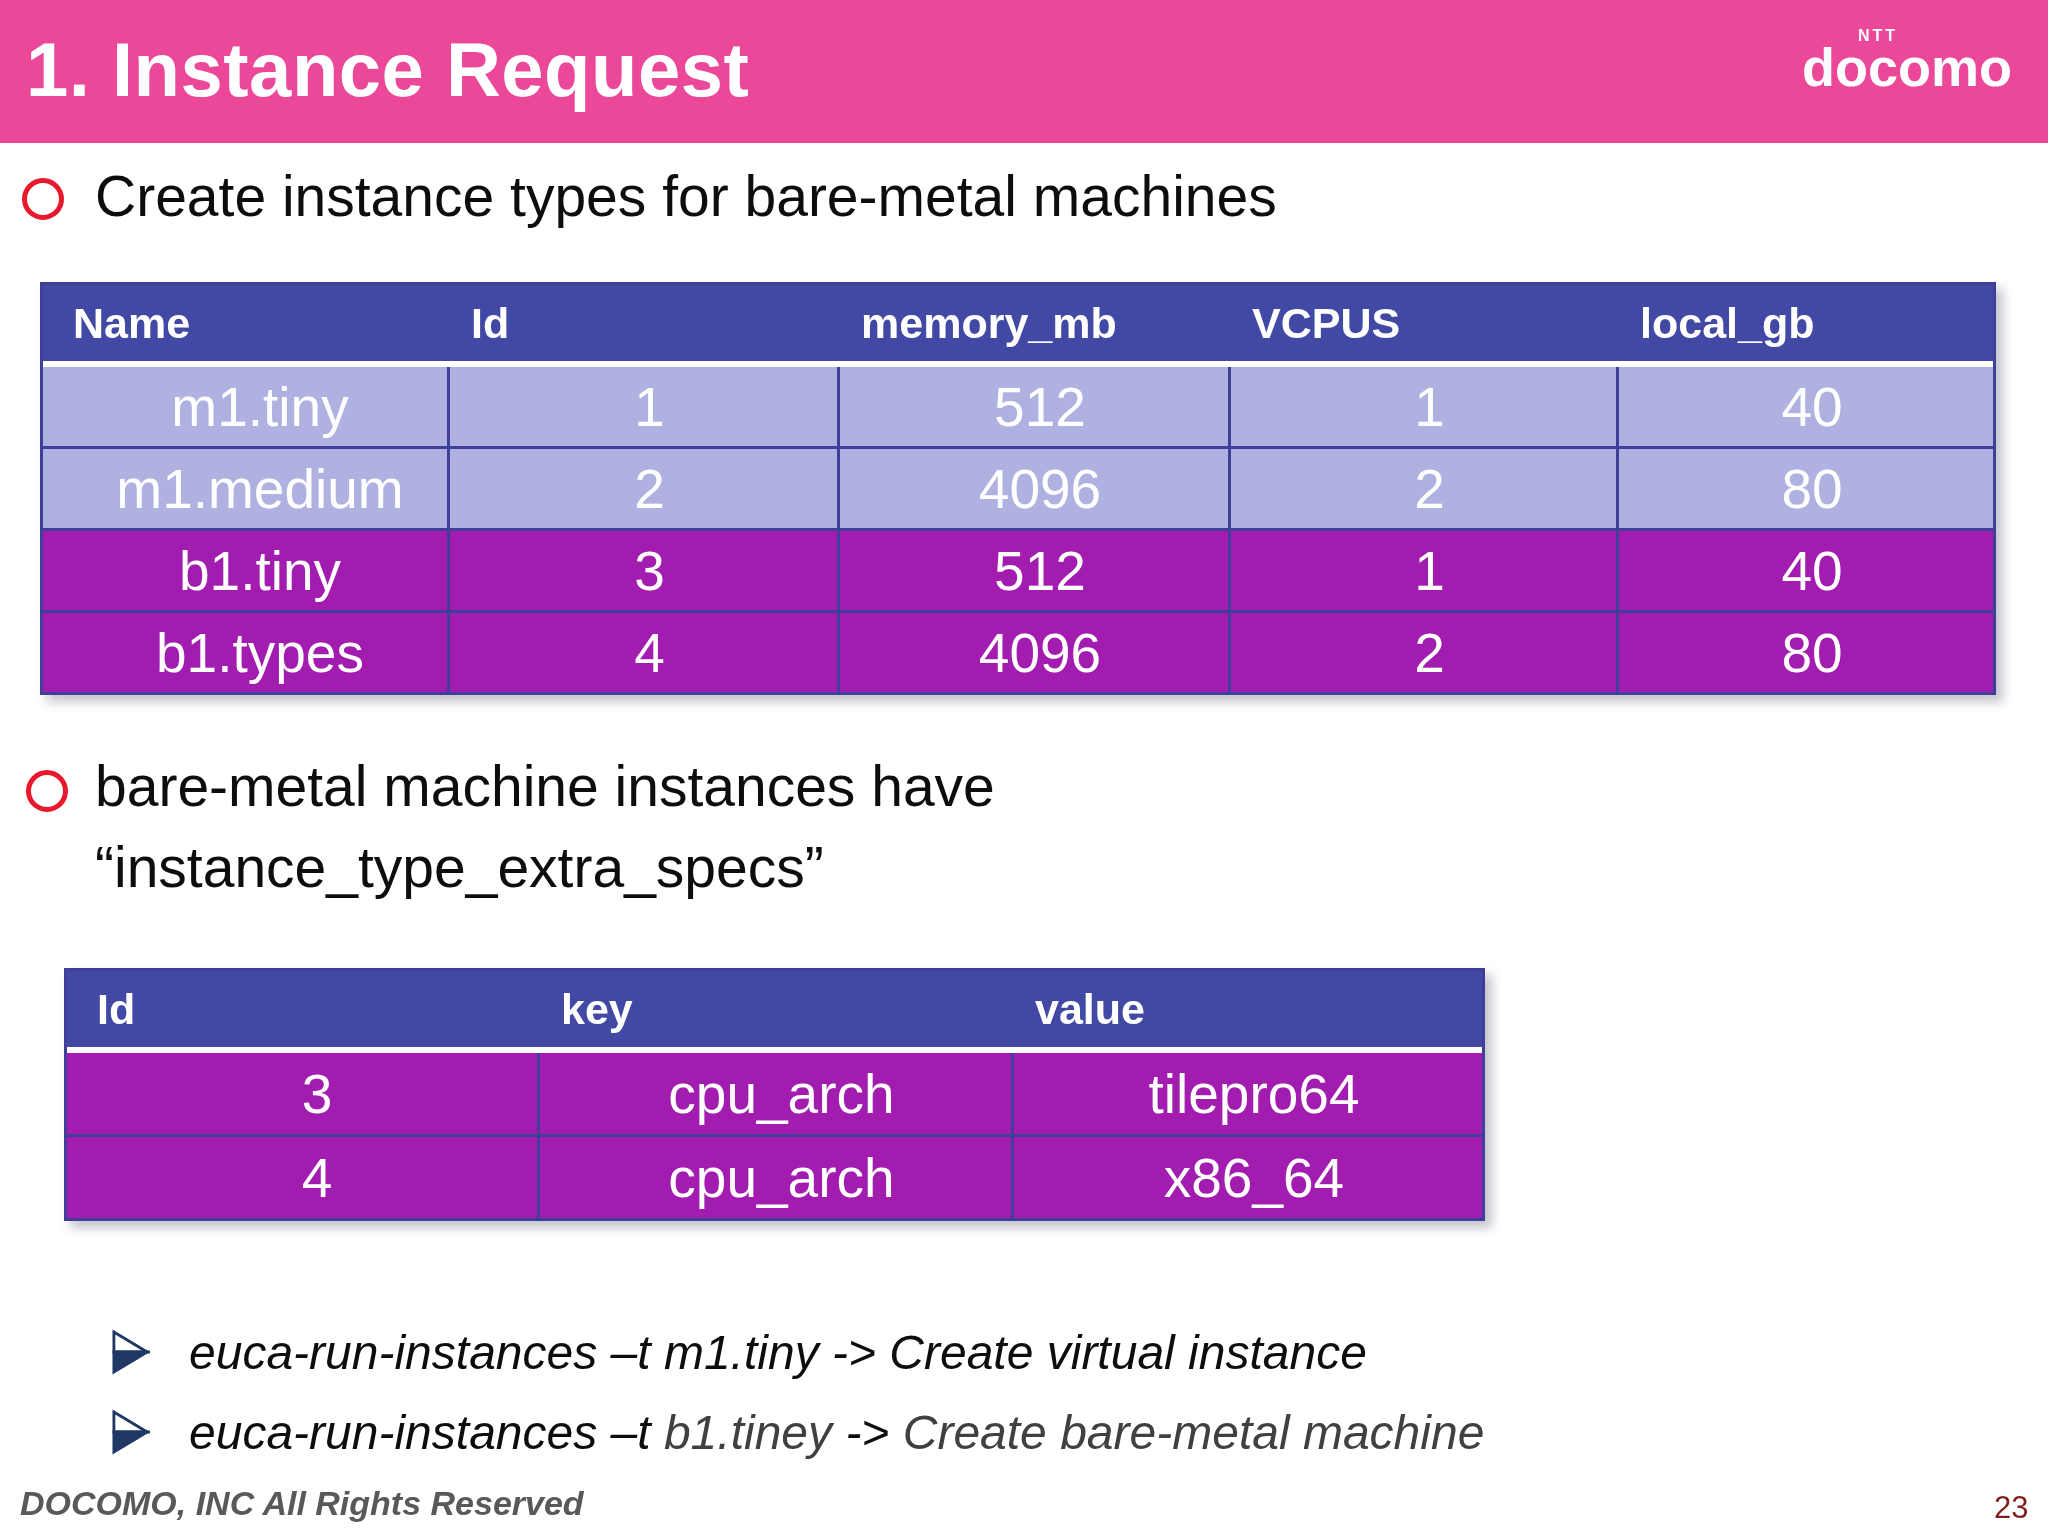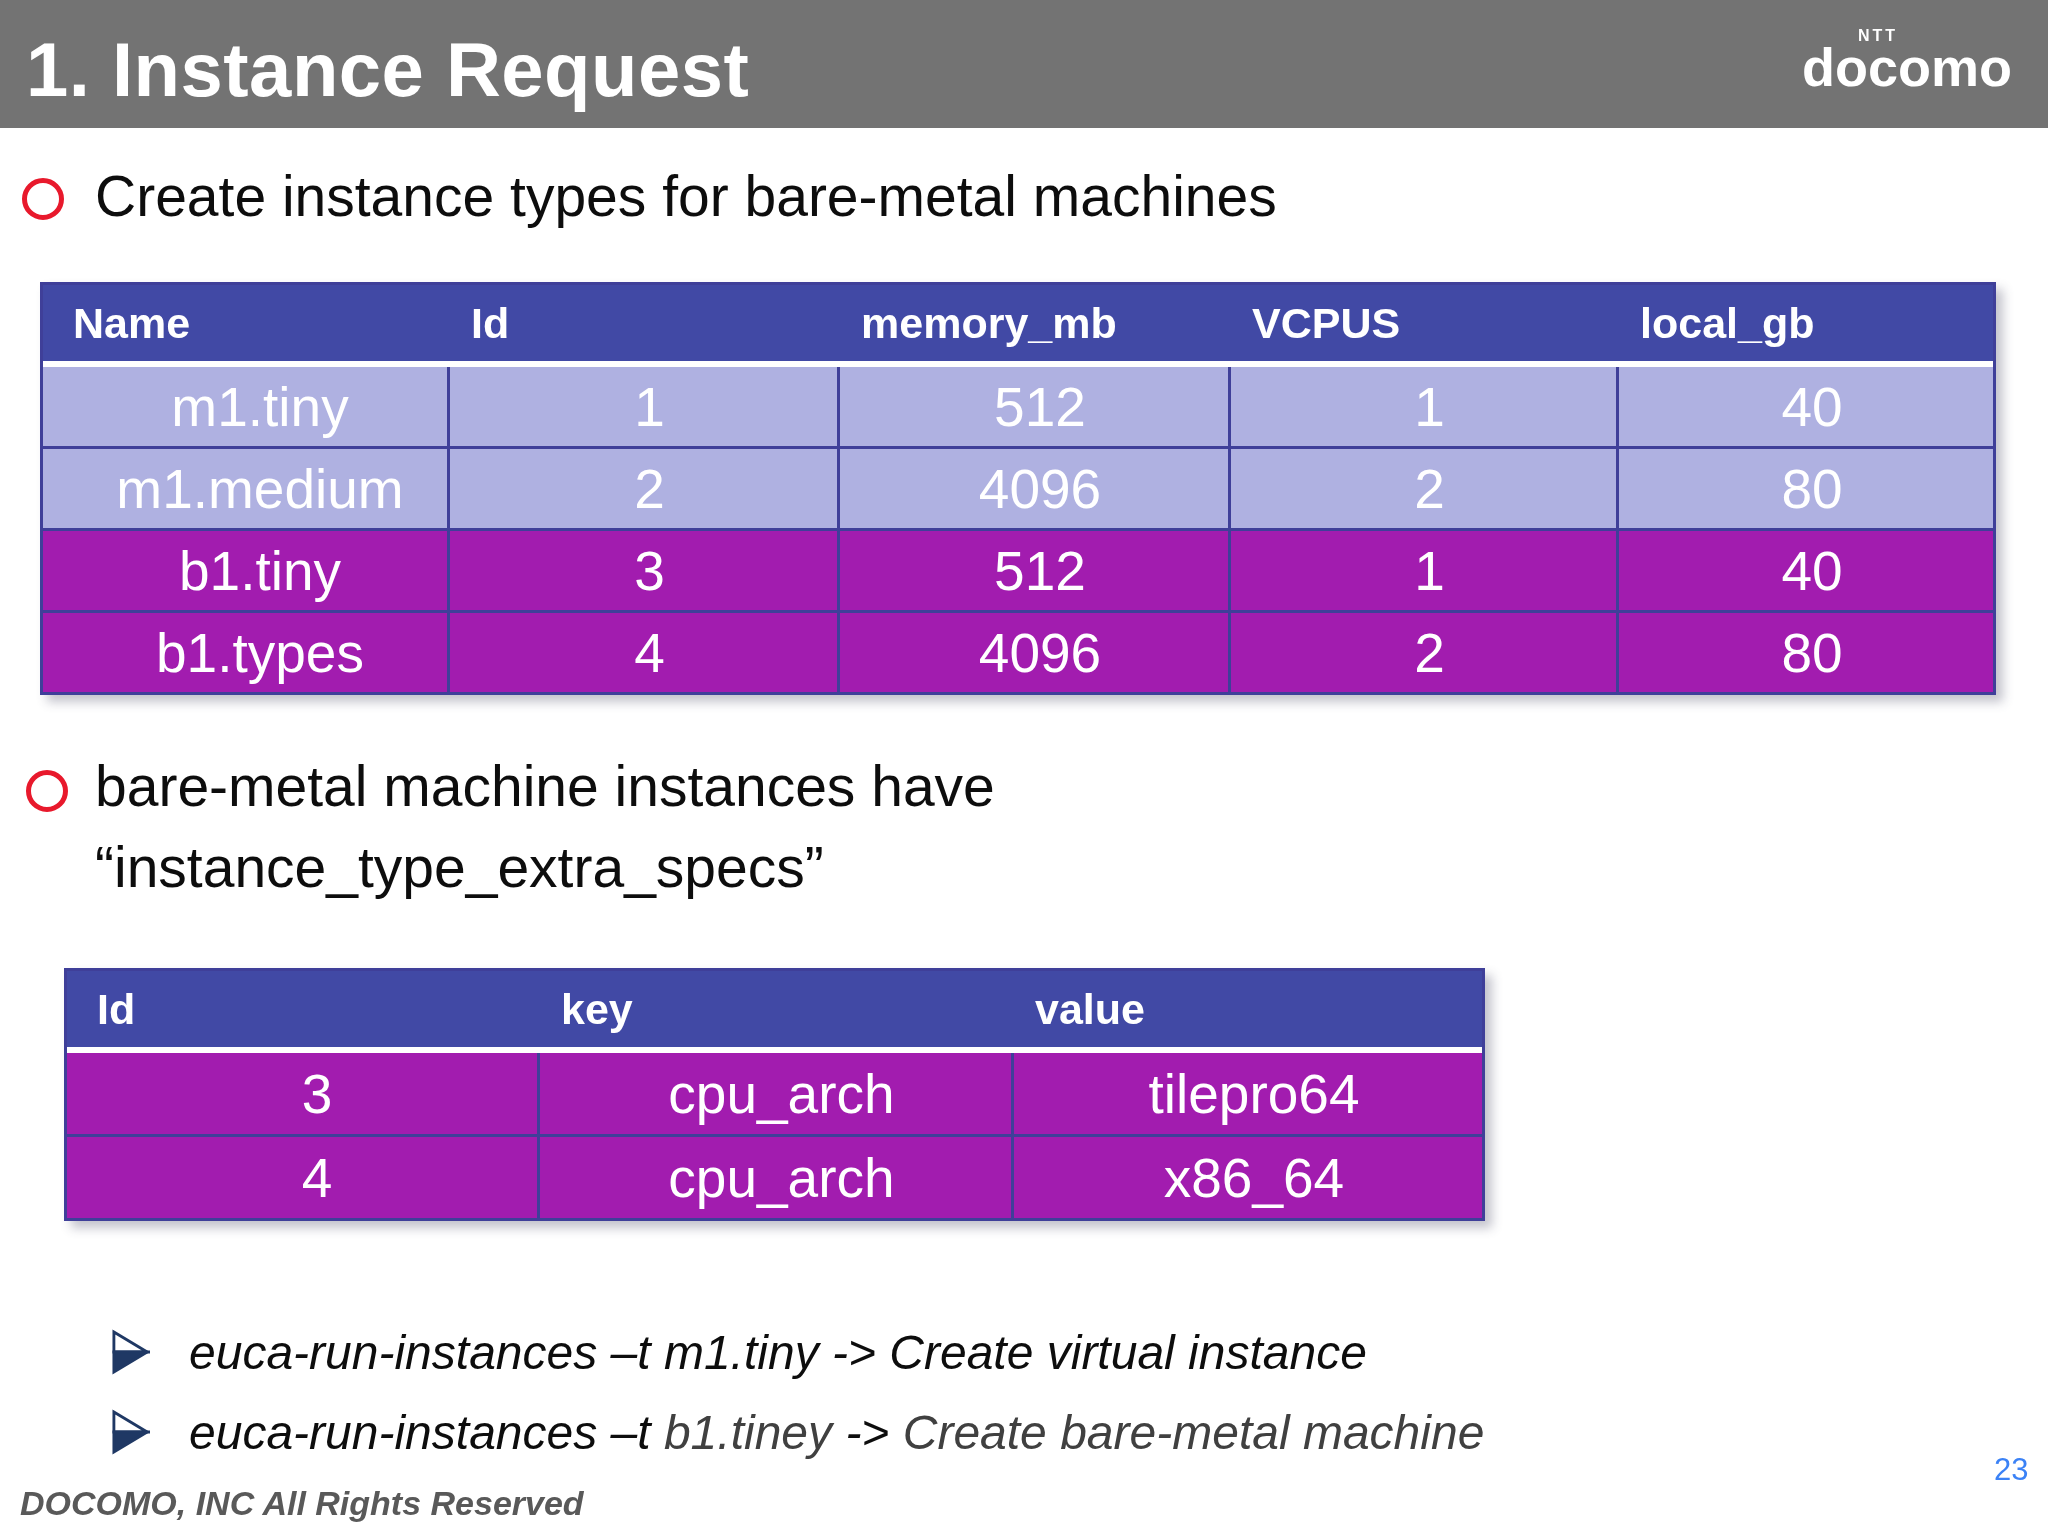--- a/index.html
+++ b/index.html
@@ -1,21 +1,21 @@
 <!DOCTYPE html>
 <html><head>
 <meta charset="utf-8">
 <style>
   html,body{margin:0;padding:0;background:#fff;}
   .slide{
     position:relative;width:2048px;height:1536px;background:#ffffff;
     font-family:"Liberation Sans","DejaVu Sans",sans-serif;overflow:hidden;
   }
   
-  .titlebar{position:absolute;top:0;left:0;width:2048px;height:128px;background:#737373;}
+  .titlebar{position:absolute;top:0;left:0;width:2048px;height:143px;background:#ec4899;}
   .titlebar h1{position:absolute;left:26px;top:28px;margin:0;font-size:76px;line-height:1.1;
     color:#ffffff;font-weight:bold;letter-spacing:0.5px;}
   .logo{position:absolute;right:36px;top:40px;color:#ffffff;line-height:1;}
   .logo-ntt{position:absolute;left:56px;top:-12px;font-size:16px;font-weight:bold;letter-spacing:3px;}
   .logo-docomo{font-size:54px;font-weight:bold;letter-spacing:0;}
   
   .ring{position:absolute;width:32px;height:32px;border:5px solid #E8192C;border-radius:50%;background:transparent;}
   .bullet p{position:absolute;margin:0;color:#0d0d0d;font-size:57px;}
   .b1 .ring{left:22px;top:178px;}
   .b1 p{left:95px;top:162px;line-height:68px;}
@@ -37,21 +37,21 @@
   .t2 td{height:81px;}
   
   .cmds{position:absolute;left:112px;top:1312px;}
   .cmd{display:flex;align-items:center;height:80px;}
   .arrow-icon{width:38px;height:46px;margin-right:36px;flex:0 0 auto;display:block;}
   .cmd p{margin:3px;font-size:48px;font-style:italic;color:#0d0d0d;white-space:nowrap;}
   .red{color:#404040;}
   
   .copyright{position:absolute;left:20px;top:1484px;font-size:34px;font-weight:bold;
     font-style:italic;color:#595959;}
-  .pagenum{position:absolute;left:1994px;top:1452px;font-size:31px;color:#3b82f6;}
+  .pagenum{position:absolute;left:1994px;top:1490px;font-size:31px;color:#7f1d1d;}
 </style>
 </head>
 <body>
 
 <div class="slide">
 
   <header class="titlebar">
     <h1>1. Instance Request</h1>
     <div class="logo">
       <span class="logo-ntt">NTT</span>

